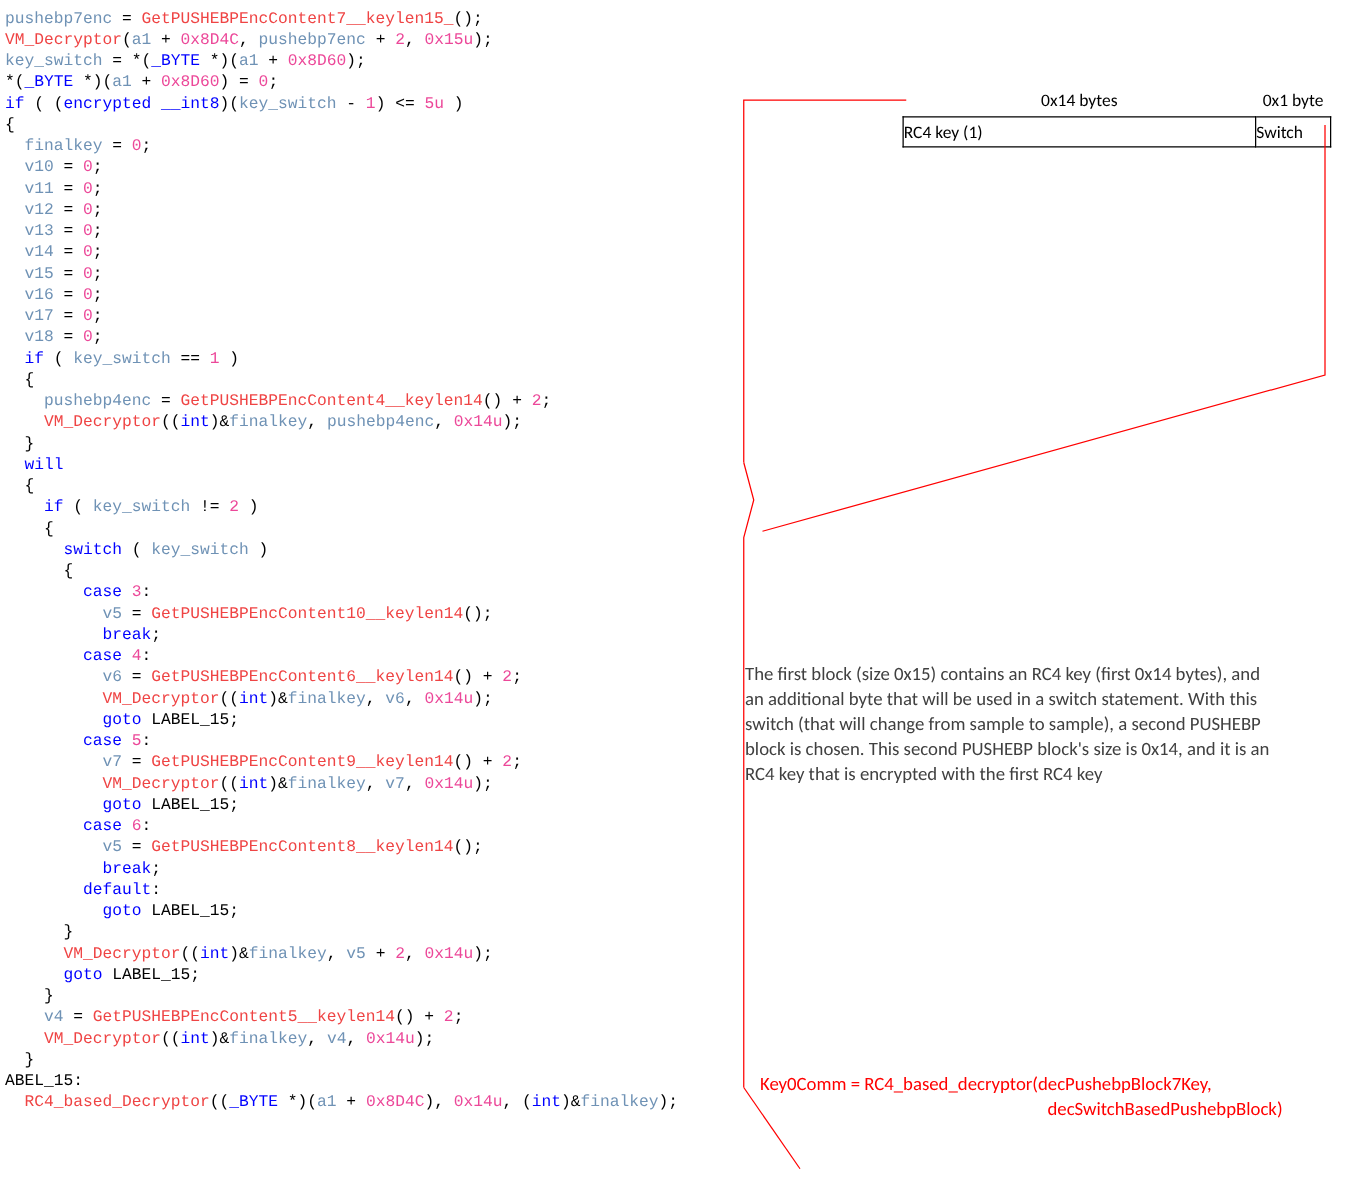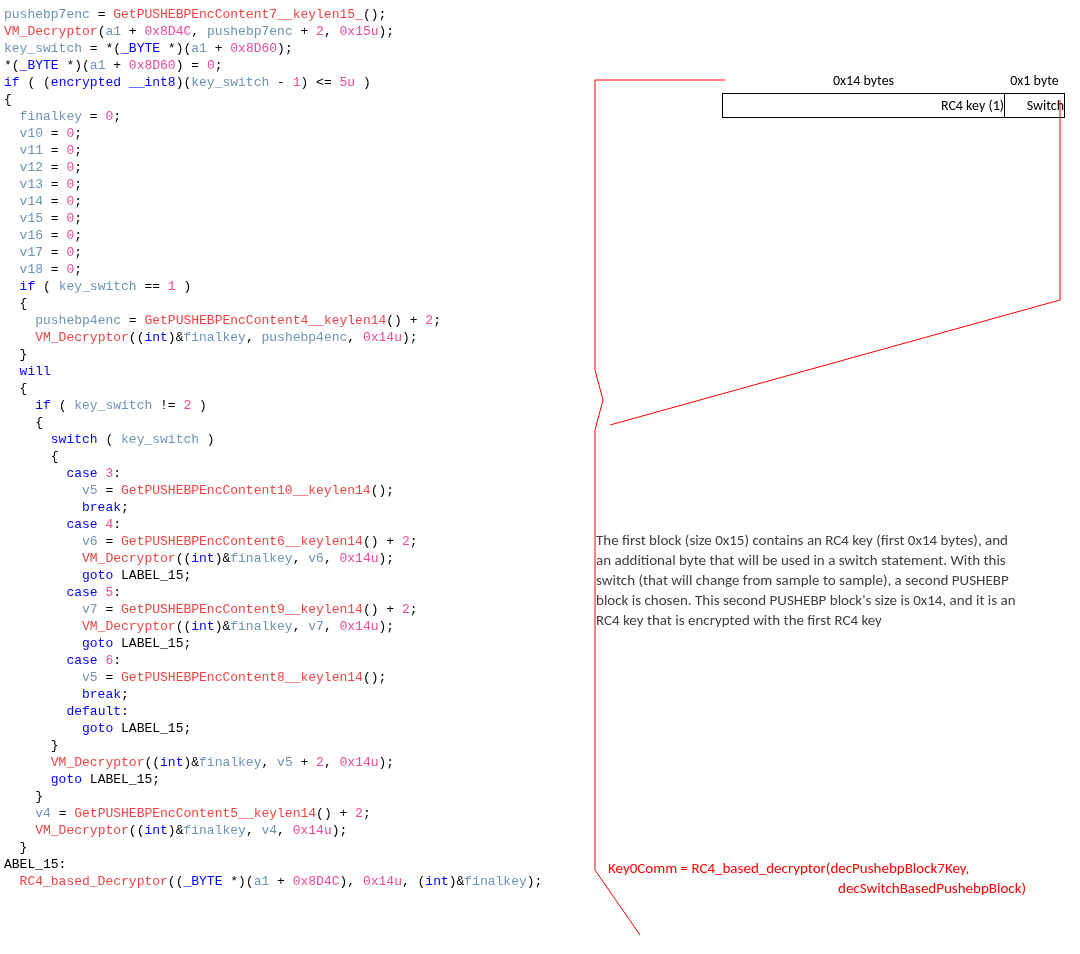--- a/index.html
+++ b/index.html
@@ -6,21 +6,21 @@
   .wrap{position:relative;width:1080px;height:954px;overflow:hidden;}
   pre.code{margin:0;padding:6px 0 0 4px;white-space:pre;font-family:inherit;}
   .c-var{color:#6f92b5;}
   .c-func{color:#ef4444;}
   .c-kw{color:#0000ff;margin-top:24px;}
   .c-num{color:#ec4899;}
   .c-type{color:#0000ff;}
   .ann-box{position:absolute;left:722px;top:50px;width:348px;margin-top:21px;}
   .diag{border-collapse:collapse;font-family:Calibri,Arial,sans-serif;font-size:14px;}
   .diag th{font-weight:400;text-align:center;padding-bottom:4px;border:none;}
-  .diag td{border:1px solid #000;text-align:right;padding:3px 0;}
+  .diag td{border:1px solid #000;text-align:left;padding:3px 0;}
   .diag .k{width:280px;}
   .diag .s{width:58px;}
   .svg-conn{position:absolute;left:0;top:0;pointer-events:none;}
   .txt1{position:absolute;left:596px;top:530px;width:430px;font-family:Calibri,Arial,sans-serif;font-size:15px;line-height:20px;color:#404040;}
   .txt2{position:absolute;left:608px;top:858px;width:480px;font-family:Calibri,Arial,sans-serif;font-size:15px;line-height:20px;color:#ff0000;}
 </style>
 </head>
 <body>
 
 <div class="wrap">

